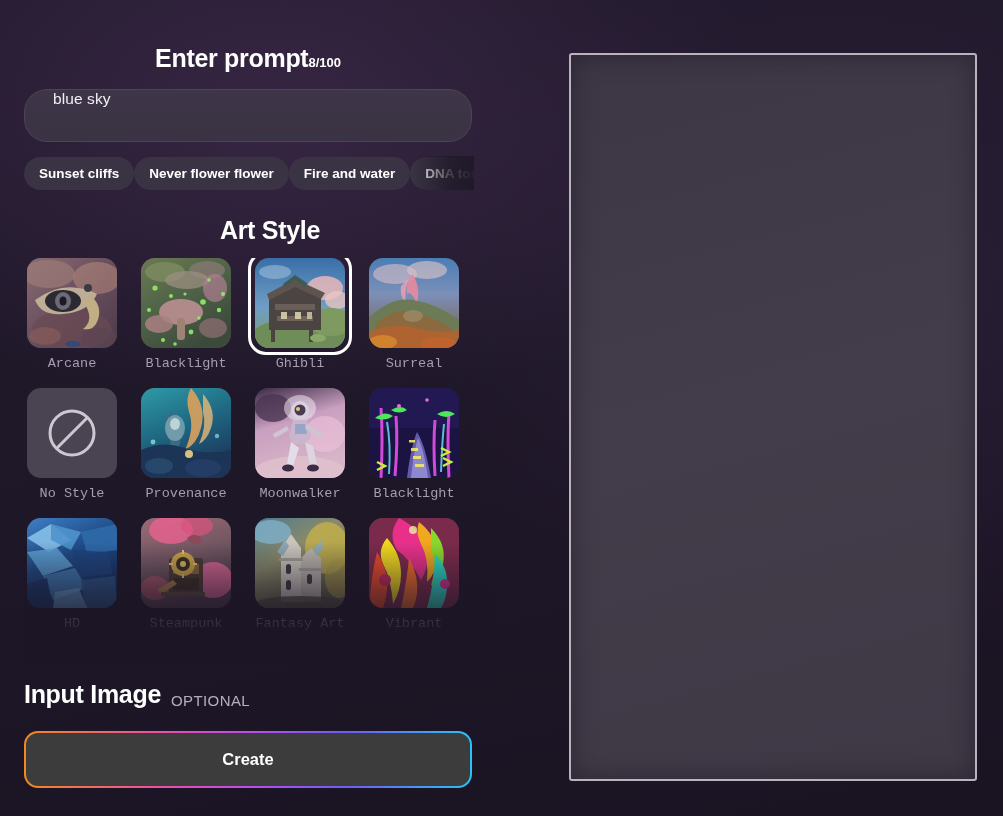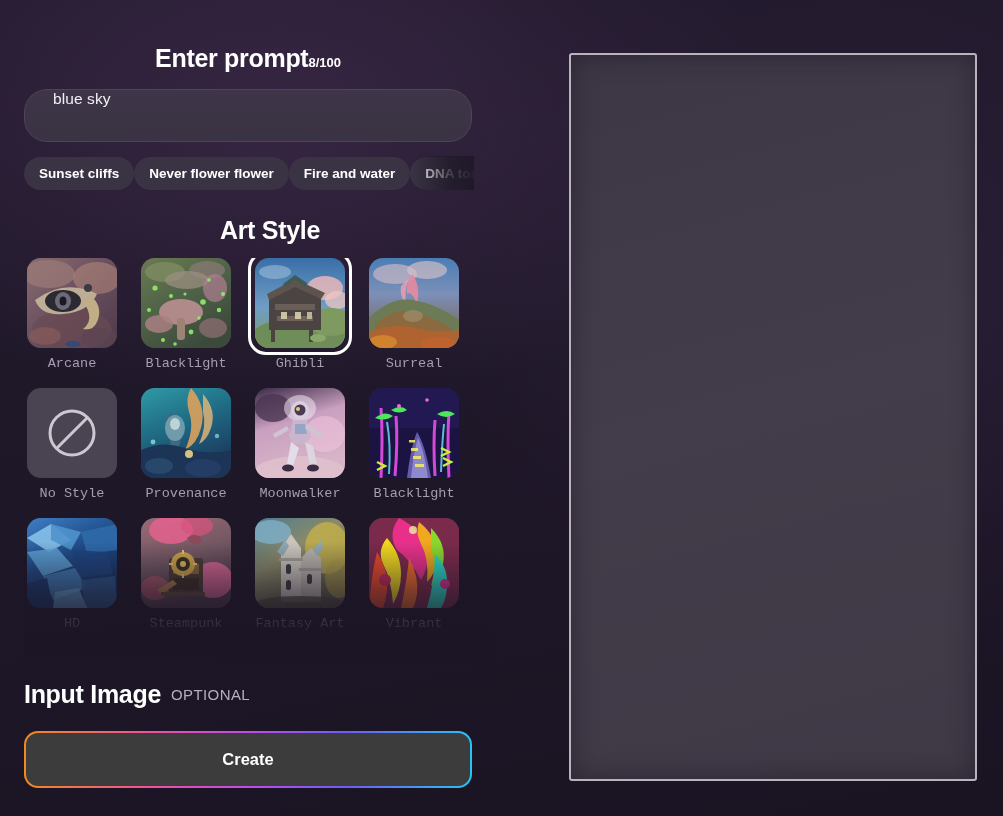--- a/index.html
+++ b/index.html
@@ -183,21 +183,21 @@
     border-radius: 14px;
     background: #4a4352;
     display: flex;
     align-items: center;
     justify-content: center;
   }
 
   
   .input-image-row {
     display: flex;
-    align-items: center;
+    align-items: flex-end;
     gap: 10px;
     margin-top: 18px;
     margin-bottom: 22px;
   }
   .optional-tag {
     font-size: 15px;
     color: #b6aebd;
     letter-spacing: 0.4px;
   }
 

